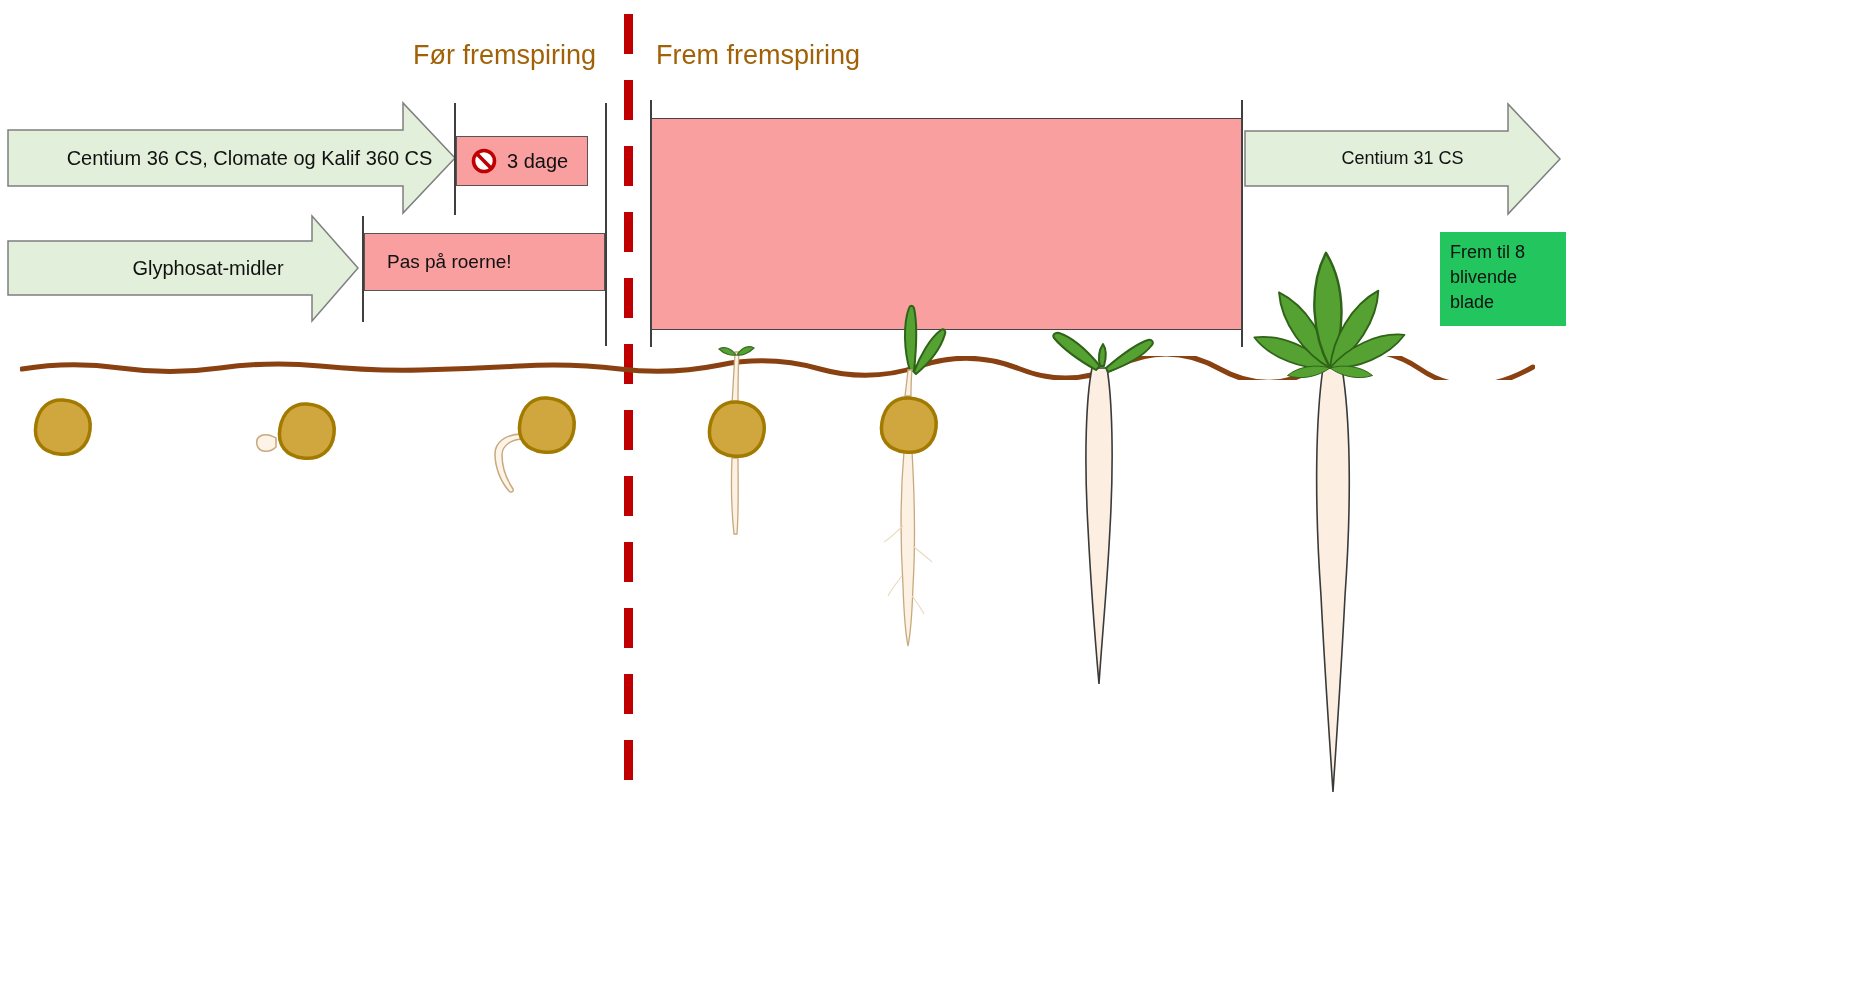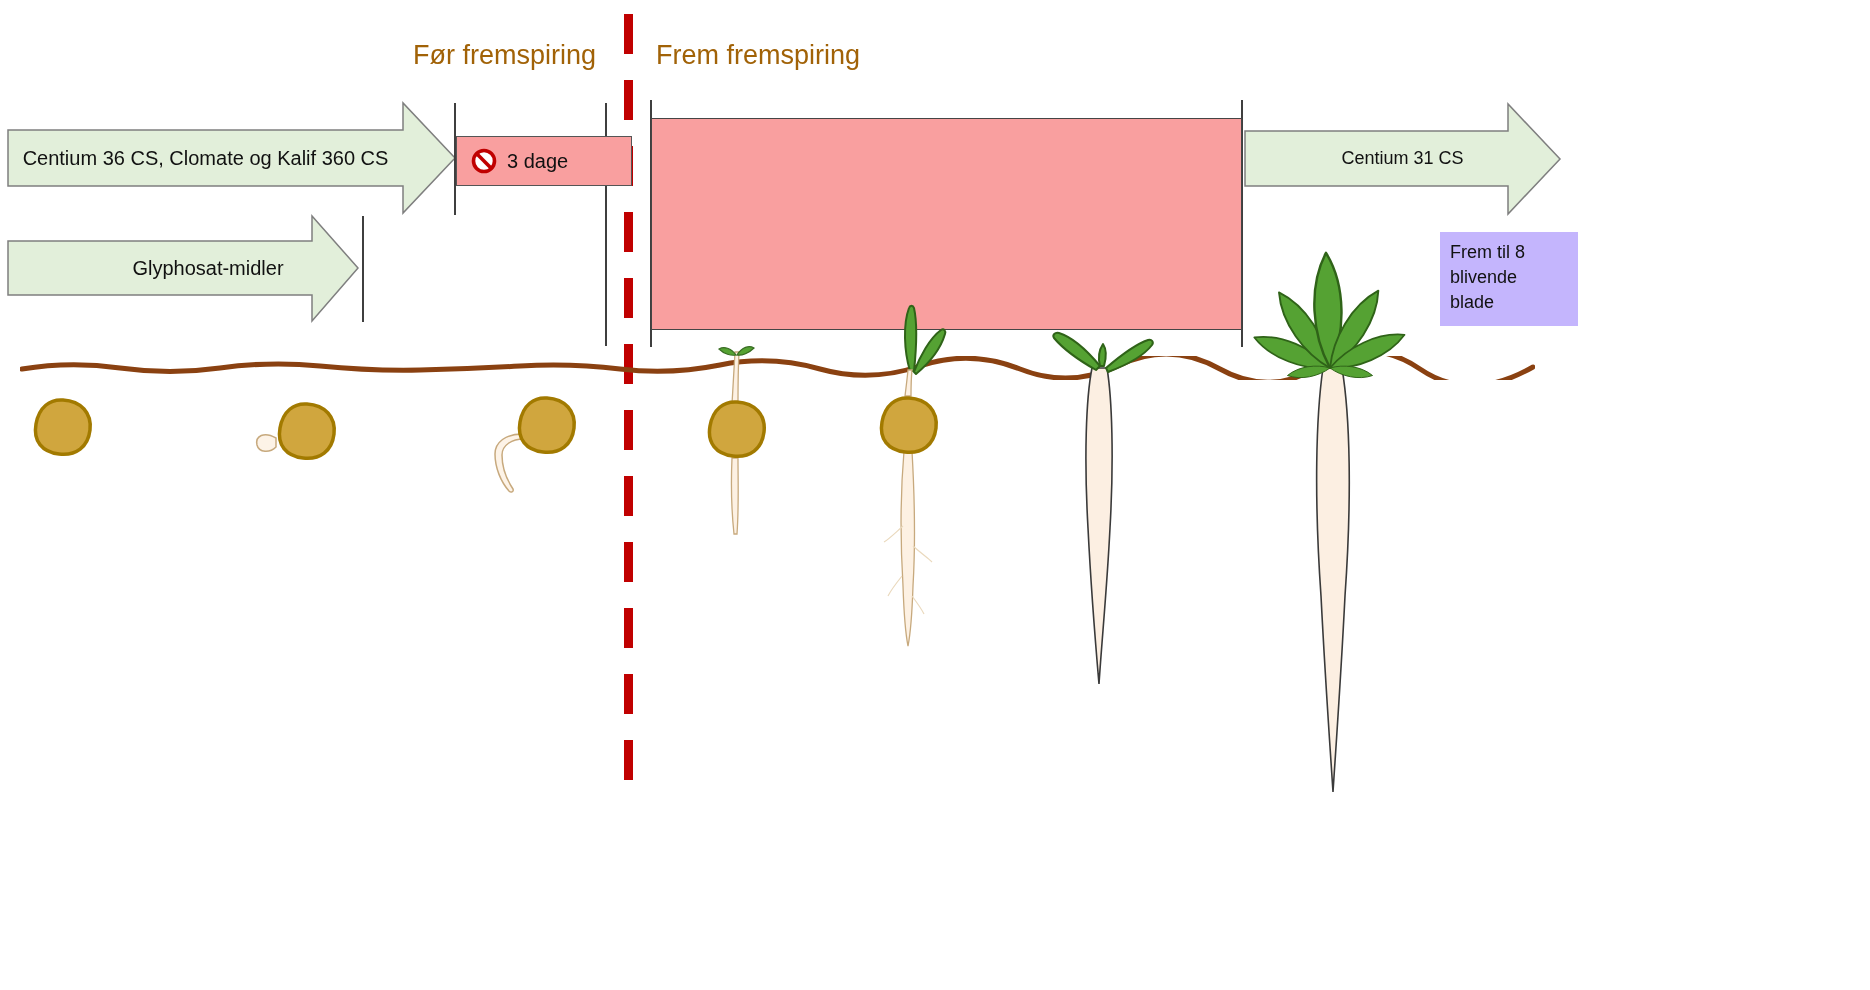--- a/index.html
+++ b/index.html
@@ -15,42 +15,42 @@
     background:repeating-linear-gradient(to bottom,#c00000 0 40px, transparent 40px 66px);
   }
 
   .arrow { position:absolute; }
   .arrow svg { position:absolute; left:0; top:0; overflow:visible; }
   .arrow-poly { stroke:#7f7f7f; stroke-width:1.5; stroke-linejoin:miter; }
   .arrow-label { position:absolute; display:flex; align-items:center; justify-content:center;
                  font-size:20px; color:#111; white-space:nowrap; }
 
   .arrow1 { left:8px;    top:103px; width:447px; height:110px; }
-  .arrow1 .arrow-label { left:0; top:27px; width:395px; height:56px; }
+  .arrow1 .arrow-label { left:0; top:27px; width:395px; height:56px;padding-left:44px; }
   .arrow2 { left:8px;    top:216px; width:350px; height:105px; }
   .arrow2 .arrow-label { left:0; top:25px; width:304px; height:54px;margin-left:48px; }
   .arrow3 { left:1245px; top:104px; width:315px; height:110px; }
   .arrow3 .arrow-label { left:0; top:27px; width:315px; height:55px; font-size:18px; }
 
   .vline { position:absolute; width:2px; background:#3f3f3f; }
   .vline-a { left:454px;  top:103px; height:112px; }
   .vline-b { left:605px;  top:103px; height:243px; }
   .vline-c { left:362px;  top:216px; height:106px; }
   .vline-d { left:650px;  top:100px; height:247px; }
   .vline-e { left:1241px; top:100px; height:247px; }
 
   .pink-box { position:absolute; background:#f99f9f; border:1px solid #555; box-sizing:border-box; }
-  .pink-box-3days { left:456px; top:136px; width:176px; height:50px;
+  .pink-box-3days { left:456px; top:136px; width:132px; height:50px;
                     display:flex; align-items:center; gap:10px; padding-left:14px; font-size:20px;text-align:center; }
   .pink-box-beets { left:364px; top:233px; width:241px; height:58px;
                     display:flex; align-items:center; padding-left:22px; font-size:19px; }
   .pink-box-window { left:651px; top:118px; width:591px; height:212px; border:1.5px solid #454545; }
 
   .note-box { position:absolute; left:1440px; top:232px; width:104px;
-              background:#c4b5fd; padding:8px 24px 10px 10px; font-size:18px; line-height:1.4; }
+              background:#22c55e; padding:8px 12px 10px 10px; font-size:18px; line-height:1.4; }
 
   .soil-svg  { position:absolute; left:20px; top:356px; z-index:2; }
   .plant-svg { position:absolute; z-index:3; overflow:visible; }
 
   .seed   { fill:#d0a63e; stroke:#a27a00; stroke-width:3.5; stroke-linejoin:round; }
   .sprout { fill:#fdf3e7; stroke:#c7a97d; stroke-width:1.5; stroke-linejoin:round; }
   .root   { fill:#fdf1e3; stroke:#c7a97d; stroke-width:1.3; }
   .taproot{ fill:#fcefe2; stroke:#3a3a3a; stroke-width:1.6; }
   .leaf   { fill:#55a233; stroke:#2f6318; stroke-width:2; stroke-linejoin:round; }
   .leaf-small { fill:#55a233; stroke:#376b21; stroke-width:1.2; }
@@ -105,20 +105,23 @@
   <div class="vline vline-e"></div>
 
   <div class="pink-box pink-box-3days">
     <svg class="noentry" width="26" height="26" viewBox="0 0 26 26">
       <circle cx="13" cy="13" r="10.5" fill="#ffffff" stroke="#c00000" stroke-width="3.6"></circle>
       <line x1="5.8" y1="5.8" x2="20.2" y2="20.2" stroke="#c00000" stroke-width="3.6"></line>
     </svg>
     <span>3 dage</span>
   </div>
 
+  <div class="pink-box pink-box-beets">
+    <span>Pas på roerne!</span>
+  </div>
 
   <div class="pink-box pink-box-window"></div>
 
   <div class="note-box">
     <span>Frem til 8 blivende blade</span>
   </div>
 
   <svg class="soil-svg" width="1515" height="24" viewBox="0 0 1515 24">
     <path class="soil-path" d="M2,13 Q50,5 100,12 T200,12 T300,10 T400,14 T500,10 T600,13 T700,9 T800,13 T900,10 T1000,13 T1100,9 T1200,13 T1300,10 T1400,13 T1513,11"></path>
   </svg>

